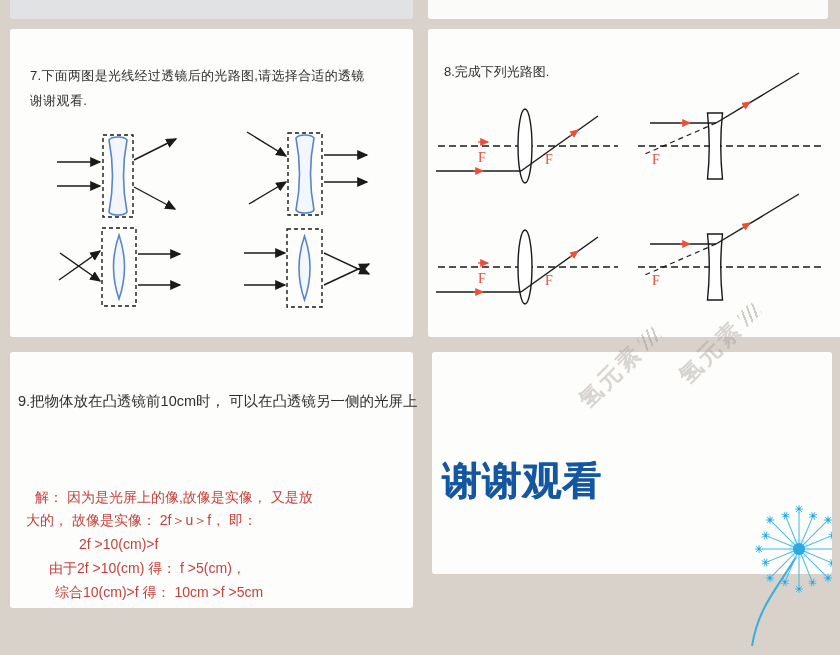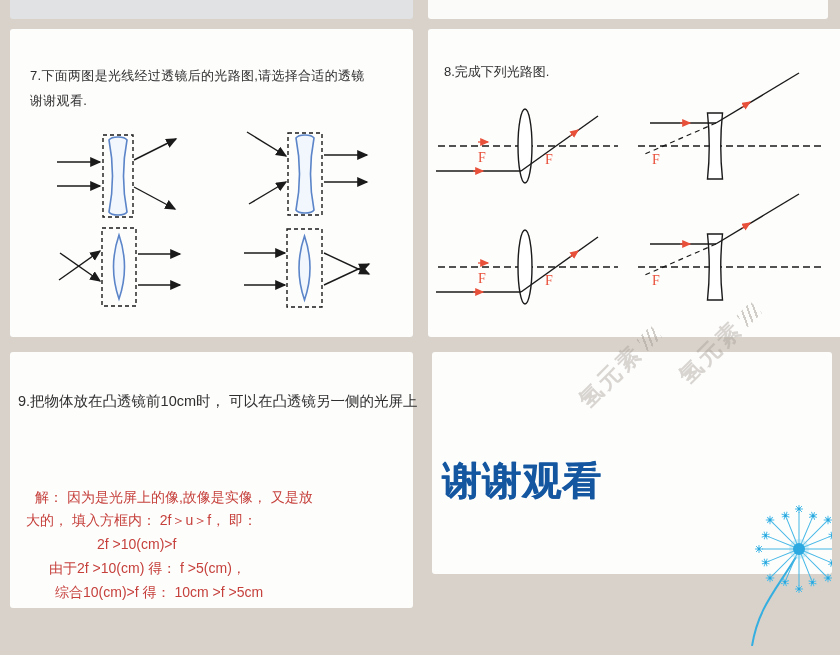--- a/index.html
+++ b/index.html
@@ -17,21 +17,21 @@
   .t7{left:20px;font-size:13px;letter-spacing:.3px;}
   .t7.l1{top:38px;}
   .t7.l2{top:63px;}
   .t8{left:16px;top:34px;font-size:13px;}
   .t9{font-size:14.5px;}
   .t9.l1{left:8px;top:40px;}
   .t9.l2{left:28px;top:66px;}
   .sol{position:absolute;color:#c6413c;font-size:14px;white-space:nowrap;}
   .sol.r1{left:25px;top:137px;}
   .sol.r2{left:16px;top:160px;}
-  .sol.r3{left:87px;top:184px;}
+  .sol.r3{left:69px;top:184px;}
   .sol.r4{left:39px;top:208px;}
   .sol.r5{left:45px;top:232px;}
   .thanks{position:absolute;left:10px;top:102px;font-size:39px;font-weight:bold;
           color:#1457a0;letter-spacing:1px;white-space:nowrap;
           text-shadow:0.8px 0 0 #1457a0;}
   .diagram-svg{position:absolute;left:0;top:0;}
   .watermark{position:absolute;display:flex;align-items:center;gap:5px;
              transform:rotate(-45deg);color:rgba(164,158,150,.42);
              font-size:23px;font-weight:bold;letter-spacing:3px;z-index:6;
              white-space:nowrap;pointer-events:none;}
@@ -149,21 +149,21 @@
         <line x1="252" y1="215" x2="262" y2="215" stroke="#e8503a" stroke-width="1.3" marker-end="url(#ahr8)"></line>
         <line x1="314" y1="199" x2="322" y2="194" stroke="#e8503a" stroke-width="1.3" marker-end="url(#ahr8)"></line>
         <text x="224" y="256" font-size="14" fill="#e8503a" font-family="Liberation Serif, serif">F</text>
       </g>
     </svg>
   </div>
 
   <div class="slide slide-bl">
     <div class="s-title t9 l1">9.把物体放在凸透镜前10cm时， 可以在凸透镜另一侧的光屏上</div>
     <div class="sol r1">解： 因为是光屏上的像,故像是实像， 又是放</div>
-    <div class="sol r2">大的， 填入方框内： 2f＞u＞f， 即：</div>
+    <div class="sol r2">大的， 故像是实像： 2f＞u＞f， 即：</div>
     <div class="sol r3">2f &gt;10(cm)&gt;f</div>
     <div class="sol r4">由于2f &gt;10(cm) 得：  f &gt;5(cm)，</div>
     <div class="sol r5">综合10(cm)&gt;f   得： 10cm &gt;f &gt;5cm</div>
   </div>
 
   <div class="slide slide-br">
     <div class="thanks">谢谢观看</div>
     <svg class="diagram-svg" width="400" height="294" viewBox="0 0 400 294">
       <defs>
         <g id="dstar" stroke="#4cbce9" stroke-width="1">

